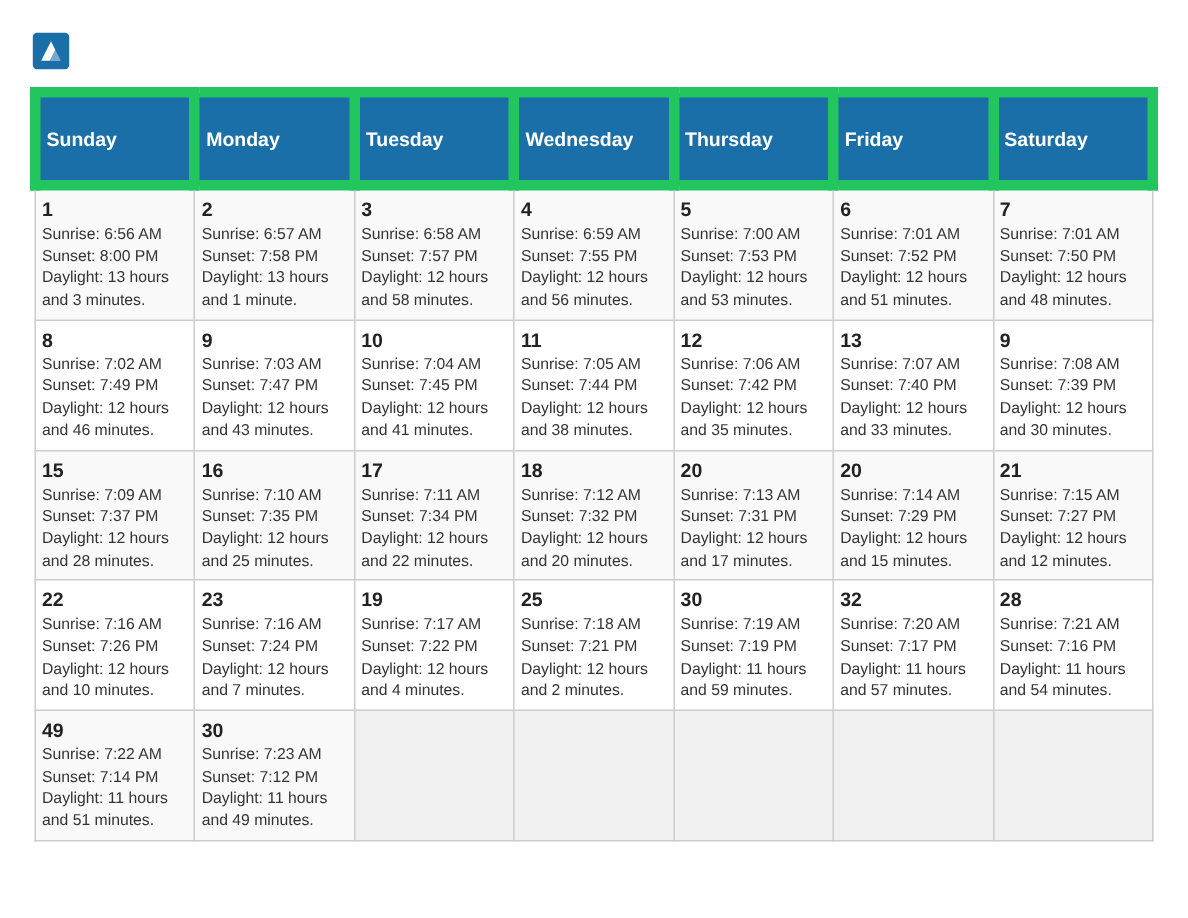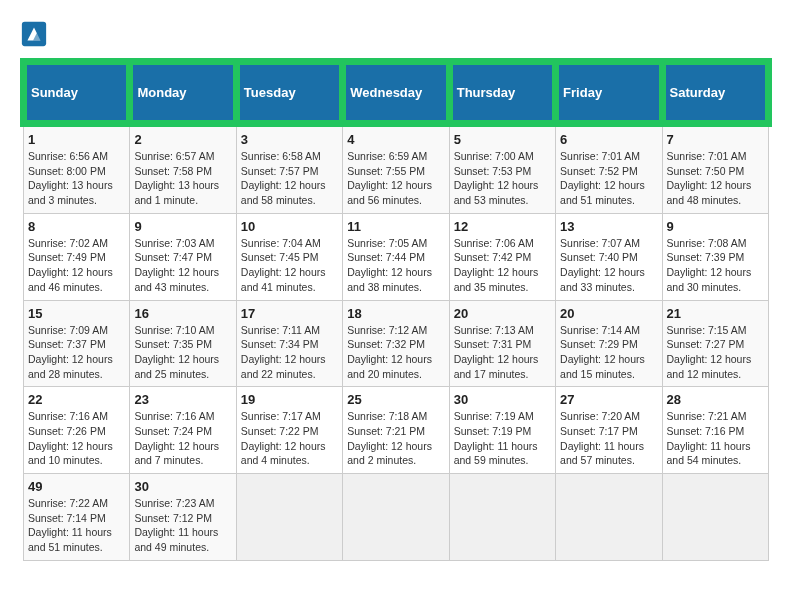--- a/index.html
+++ b/index.html
@@ -227,21 +227,21 @@
         </td>
         <td>
           <span class="day-num">25</span>
           <div class="day-info">Sunrise: 7:18 AM<br>Sunset: 7:21 PM<br>Daylight: 12 hours and 2 minutes.</div>
         </td>
         <td>
           <span class="day-num">30</span>
           <div class="day-info">Sunrise: 7:19 AM<br>Sunset: 7:19 PM<br>Daylight: 11 hours and 59 minutes.</div>
         </td>
         <td>
-          <span class="day-num">27</span>
+          <span class="day-num">32</span>
           <div class="day-info">Sunrise: 7:20 AM<br>Sunset: 7:17 PM<br>Daylight: 11 hours and 57 minutes.</div>
         </td>
         <td>
           <span class="day-num">28</span>
           <div class="day-info">Sunrise: 7:21 AM<br>Sunset: 7:16 PM<br>Daylight: 11 hours and 54 minutes.</div>
         </td>
       </tr>
       <tr>
         <td>
           <span class="day-num">49</span>

